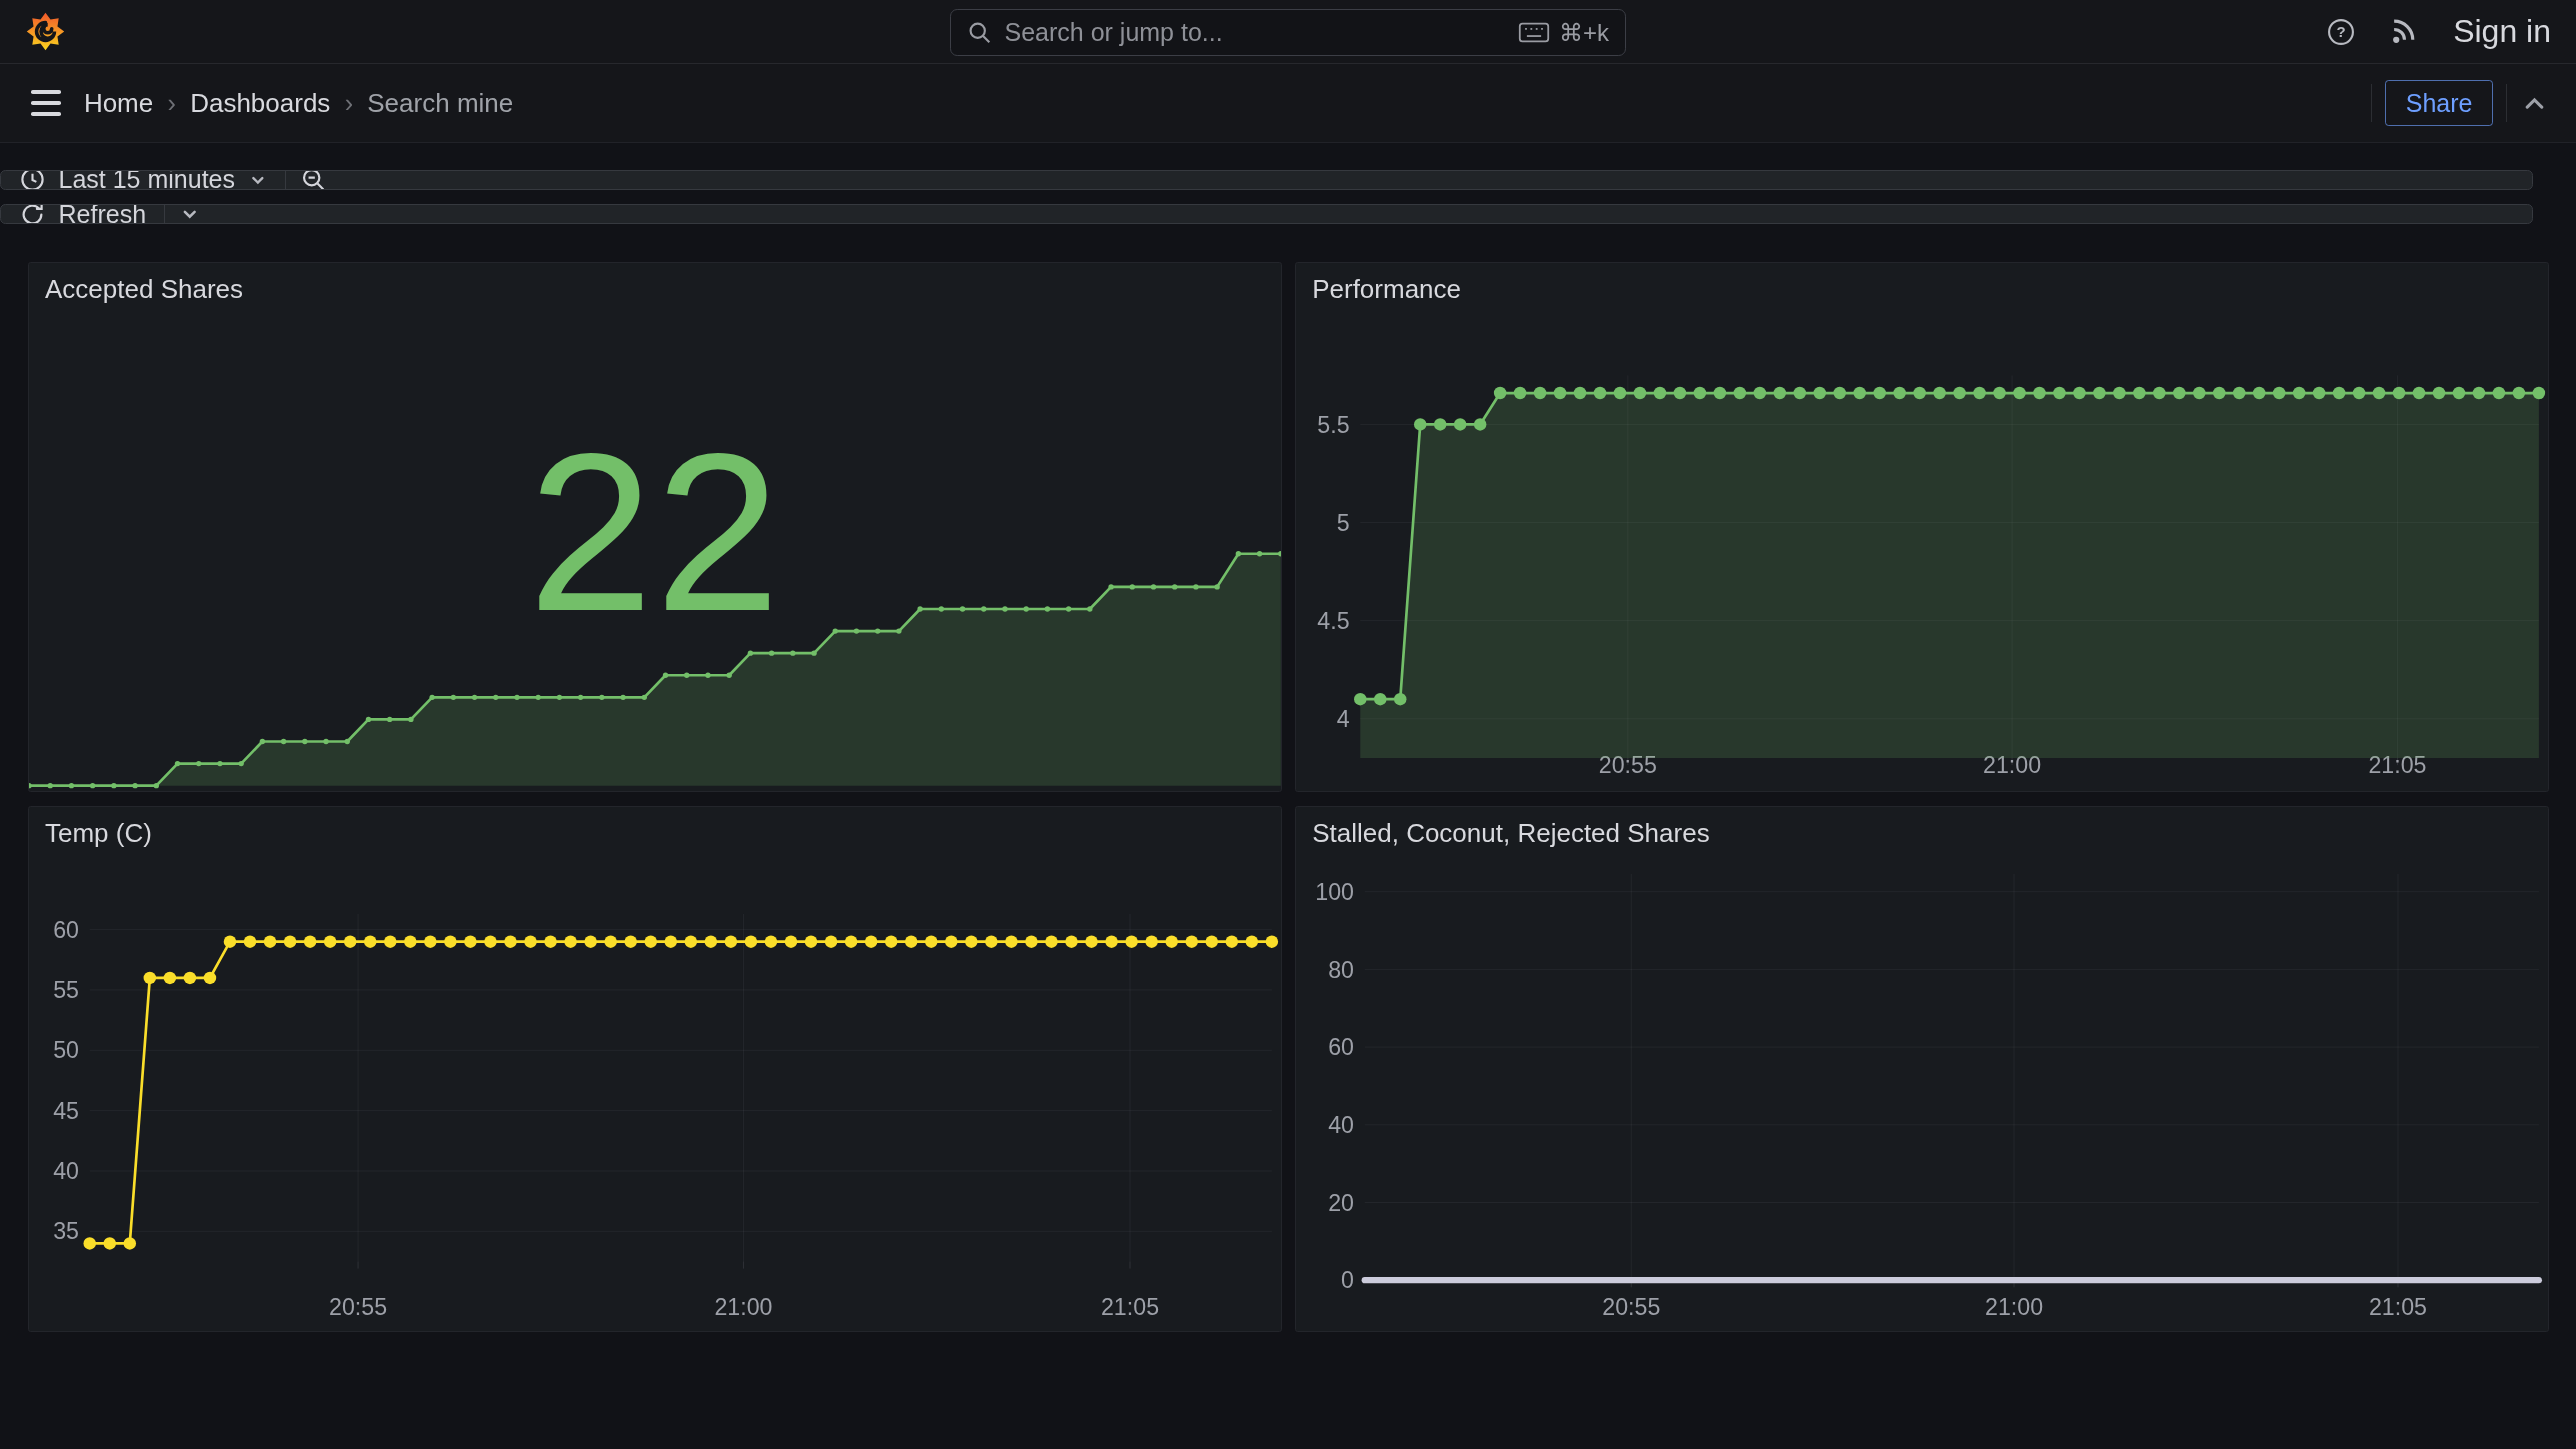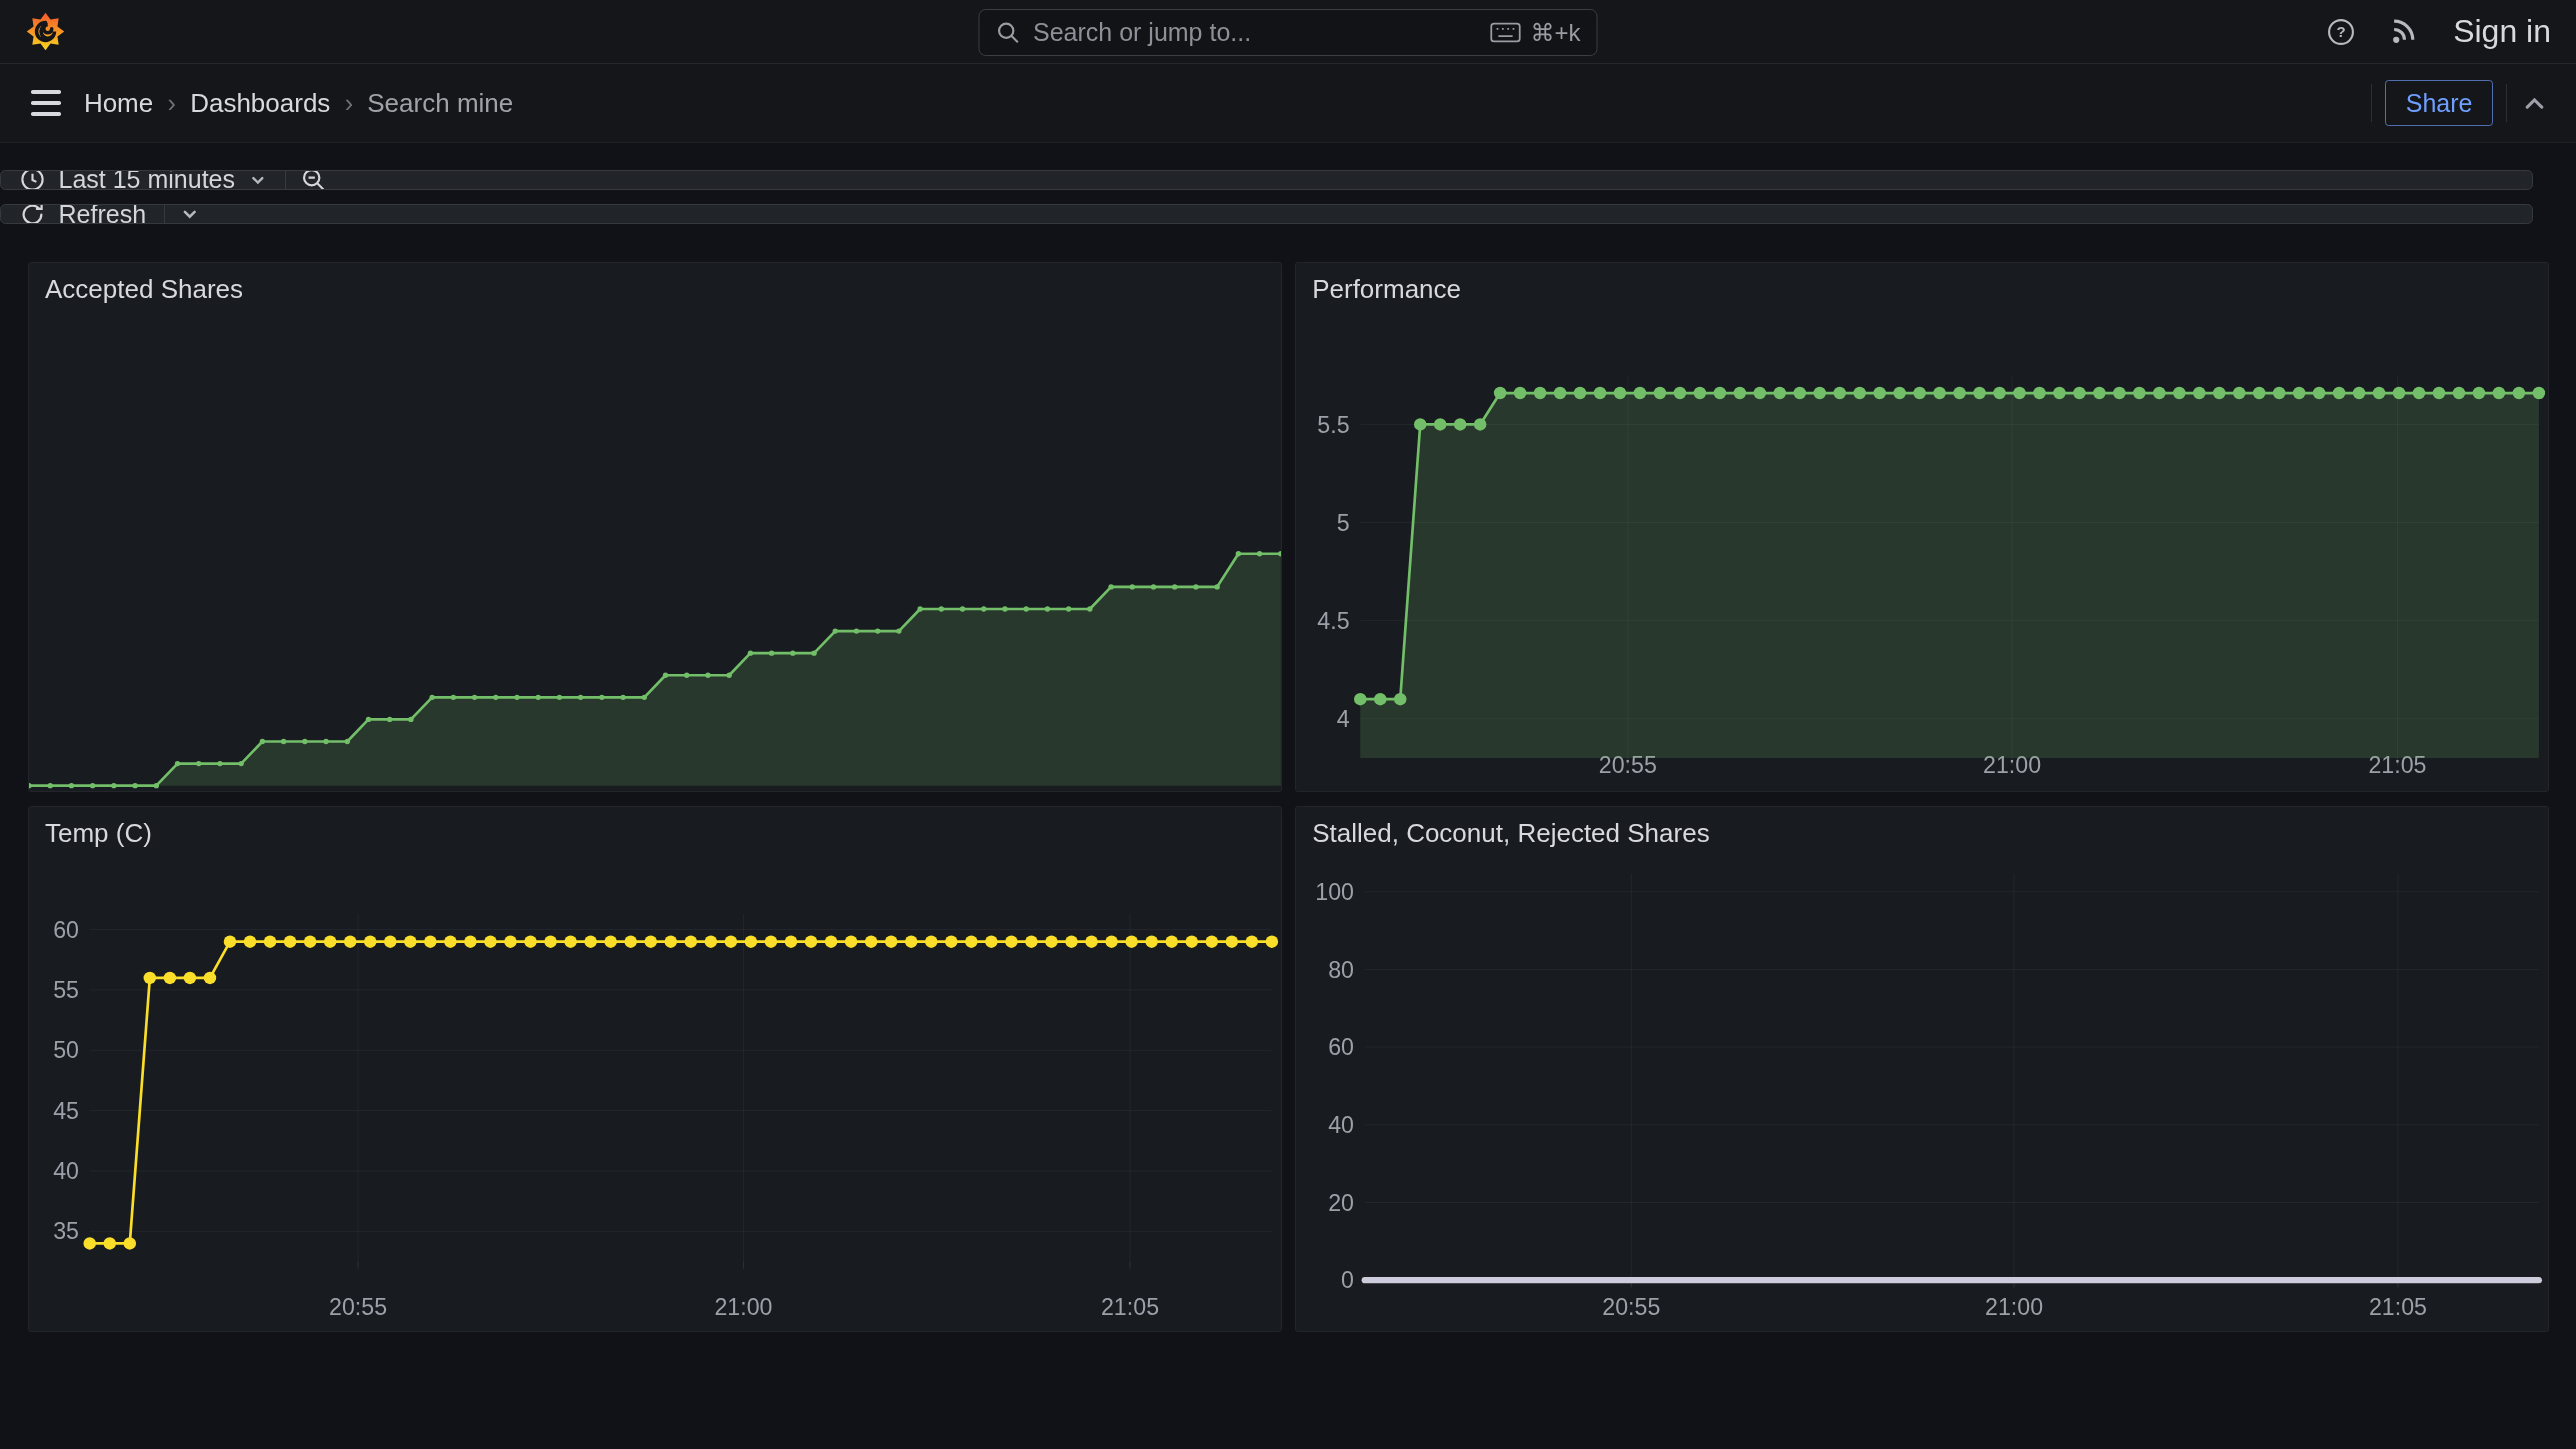--- a/index.html
+++ b/index.html
@@ -10,21 +10,21 @@
     font-family:"Liberation Sans","DejaVu Sans",sans-serif;
   }
   
   .topnav {
     height:64px; background:#15161a; border-bottom:0.9px solid rgba(204,204,220,0.10);
     display:flex; align-items:center; padding:0 25px; position:relative;
   }
   .logo { width:41px; height:41px; display:block; }
   .searchbox {
     position:absolute; left:50%; top:9px; transform:translateX(-50%);
-    width:619px; height:47px; background:#121317; border:0.9px solid #3c3e46;
+    width:676px; height:47px; background:#121317; border:0.9px solid #3c3e46;
     border-radius:7.2px; display:flex; align-items:center; padding:0 16px; gap:12.5px;
     color:#8e9097; font-size:25px; cursor:text;
   }
   .searchbox .grow { flex:1; }
   .shortcut { display:flex; align-items:center; gap:9px; color:#9a9ca3; font-size:24px; }
   .nav-right { margin-left:auto; display:flex; align-items:center; gap:34px; }
   .nav-icon-btn { background:none; border:none; cursor:pointer; display:flex; align-items:center; }
   .signin { font-size:32px; color:#d8d9de; cursor:pointer; }
   
   .crumbrow {
@@ -264,20 +264,21 @@
           <circle cx="1211.8983050847457" cy="363.1428571428571" r="3" fill="#73BF69"></circle>
           <circle cx="1235.6610169491526" cy="363.1428571428571" r="3" fill="#73BF69"></circle>
           <circle cx="1259.4237288135594" cy="363.1428571428571" r="3" fill="#73BF69"></circle>
           <circle cx="1283.1864406779662" cy="363.1428571428571" r="3" fill="#73BF69"></circle>
           <circle cx="1306.9491525423728" cy="363.1428571428571" r="3" fill="#73BF69"></circle>
           <circle cx="1330.7118644067798" cy="363.1428571428571" r="3" fill="#73BF69"></circle>
           <circle cx="1354.4745762711864" cy="326" r="3" fill="#73BF69"></circle>
           <circle cx="1378.2372881355932" cy="326" r="3" fill="#73BF69"></circle>
           <circle cx="1402" cy="326" r="3" fill="#73BF69"></circle>
         </svg>
+      <div class="big-stat">22</div>
     </section>
 
     <section class="panel">
       <h2 class="panel-title">Performance</h2>
       <svg class="chart" id="chart-1" viewBox="0 0 1402 592" preserveAspectRatio="none">
           <line x1="72" y1="510.99999999999994" x2="1392" y2="510.99999999999994" stroke="rgba(204,204,220,0.07)" stroke-width="1"></line>
           <text x="60" y="510.99999999999994" fill="#9da0a8" font-size="26" text-anchor="end" dy="0.35em">4</text>
           <line x1="72" y1="401" x2="1392" y2="401" stroke="rgba(204,204,220,0.07)" stroke-width="1"></line>
           <text x="60" y="401" fill="#9da0a8" font-size="26" text-anchor="end" dy="0.35em">4.5</text>
           <line x1="72" y1="291" x2="1392" y2="291" stroke="rgba(204,204,220,0.07)" stroke-width="1"></line>

